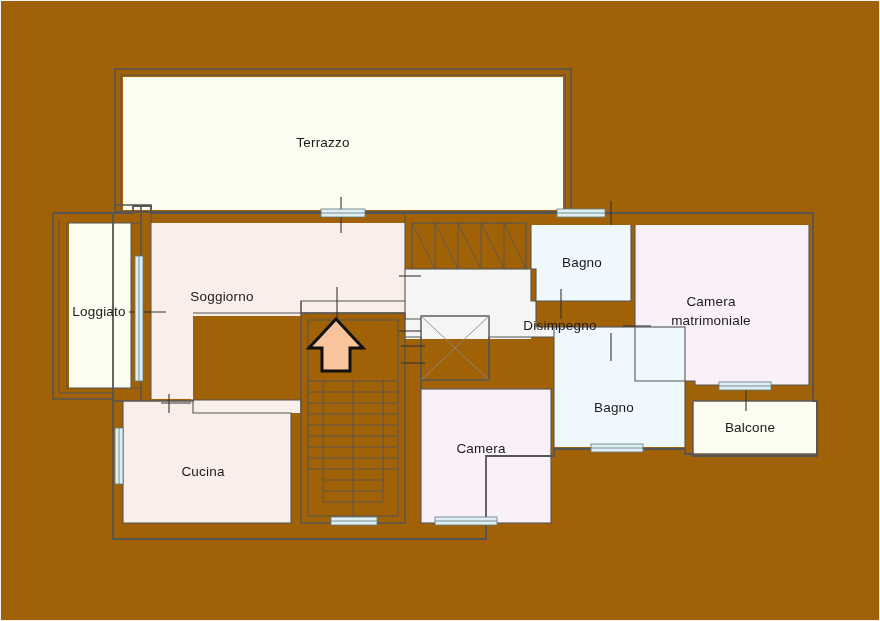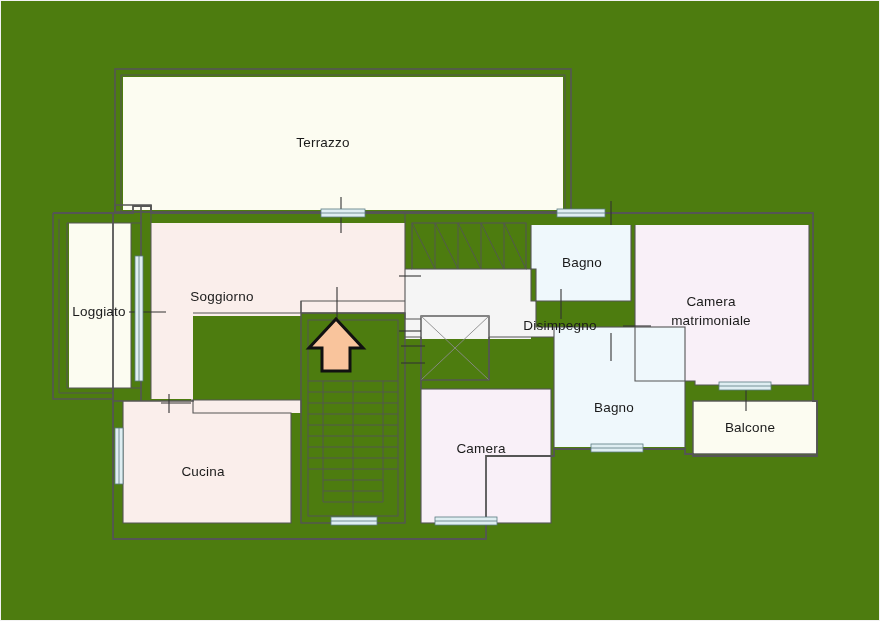--- a/index.html
+++ b/index.html
@@ -10,21 +10,21 @@
   body {
     width: 880px;
     height: 621px;
     font-family: "Liberation Sans", sans-serif;
     overflow: hidden;
   }
   #floorplan-root {
     position: relative;
     width: 880px;
     height: 621px;
-    background: #4d7c0f;
+    background: #a16207;
     border: 1px solid #f2f2f2;
     box-sizing: border-box;
   }
   #plan-svg {
     display: block;
     width: 880px;
     height: 621px;
   }
   .room-label {
     font-family: "Liberation Sans", sans-serif;

